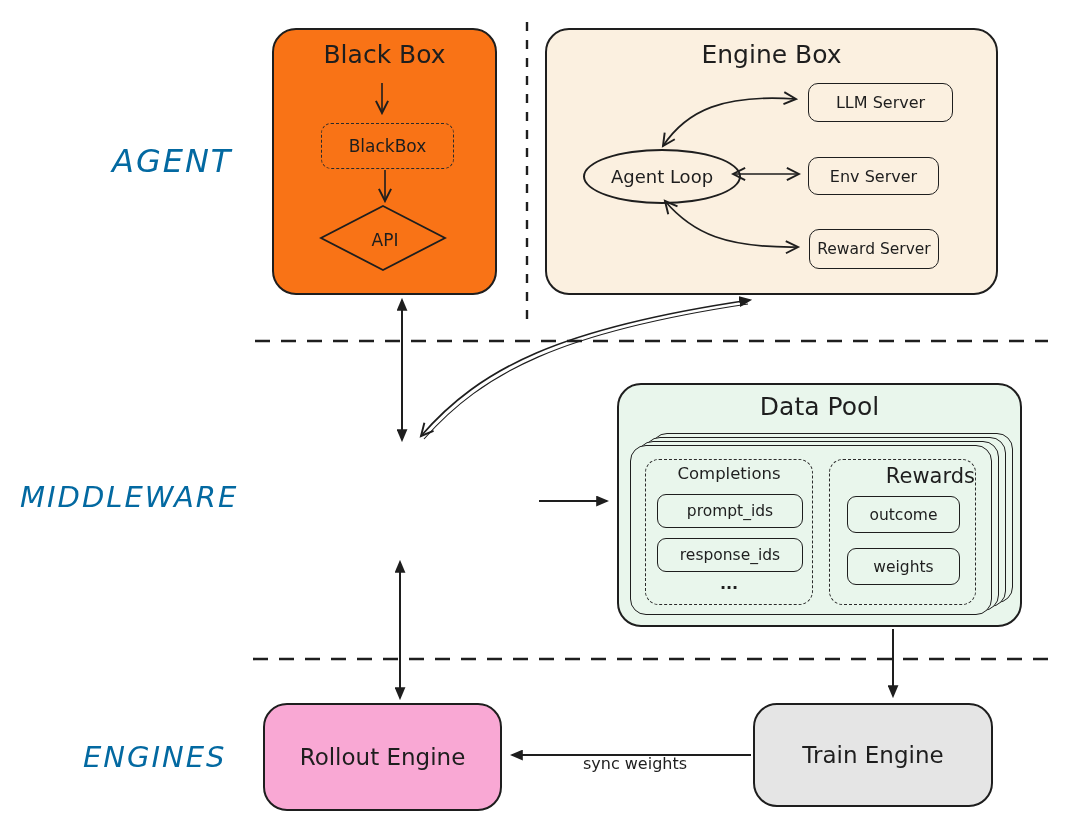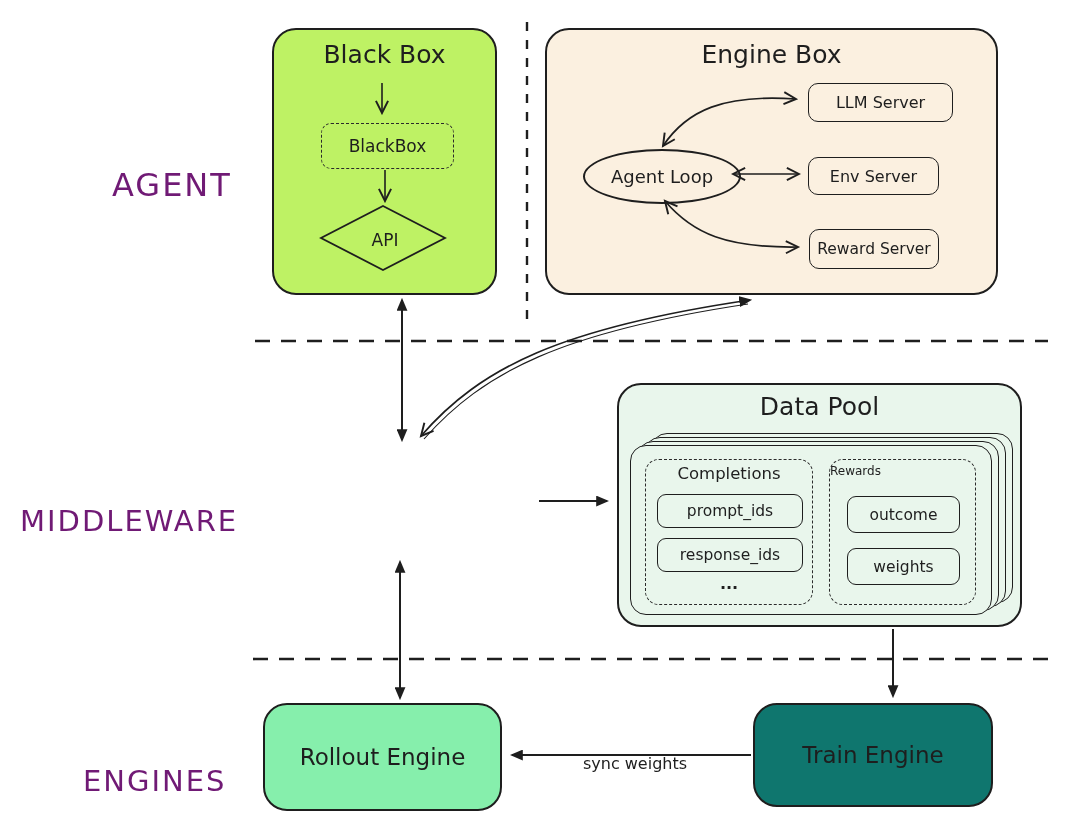--- a/index.html
+++ b/index.html
@@ -8,25 +8,25 @@
     width: 1080px;
     height: 826px;
     background: #ffffff;
     font-family: "DejaVu Sans", sans-serif;
     color: #1e1e1e;
     overflow: hidden;
   }
   .abs { position: absolute; }
   .lane-label {
     position: absolute;
+    font-style: italic;
     font-weight: 500;
     letter-spacing: 2px;
-    color: #701a75;
+    color: #0369a1;
     white-space: nowrap;
-    margin-top: 24px;
   }
   .node {
     position: absolute;
     border: 2.2px solid #1e1e1e;
     border-radius: 24px;
     box-sizing: border-box;
   }
   .node-title {
     position: absolute;
     left: 0; right: 0;
@@ -84,21 +84,21 @@
 </style>
 </head>
 <body>
 
 <div class="canvas">
 
   <div class="lane-label" style="left:112px; top:142px; font-size:32px;">AGENT</div>
   <div class="lane-label" style="left:20px; top:480px; font-size:29px;">MIDDLEWARE</div>
   <div class="lane-label" style="left:83px; top:740px; font-size:29px;">ENGINES</div>
 
-  <div class="node" style="left:272px; top:28px; width:225px; height:267px; background:#bef264;">
+  <div class="node" style="left:272px; top:28px; width:225px; height:267px; background:#f97316;">
     <div class="node-title" style="top:10px;">Black Box</div>
     <div class="dashed-box center-text" style="left:47px; top:93px; width:133px; height:46px; font-size:17px;">BlackBox</div>
     <div class="abs center-text" style="left:51px; top:193px; width:120px; height:34px; font-size:17px;">API</div>
   </div>
 
   <div class="node" style="left:545px; top:28px; width:453px; height:267px; background:#fbf0e0;">
     <div class="node-title" style="top:10px;">Engine Box</div>
     <div class="ellipse center-text" style="left:36px; top:119px; width:158px; height:55px;">Agent Loop</div>
     <div class="server-box center-text" style="left:261px; top:53px; width:145px; height:39px;">LLM Server</div>
     <div class="server-box center-text" style="left:261px; top:127px; width:131px; height:38px;">Env Server</div>
@@ -116,29 +116,29 @@
     <div class="card" style="left:11px; top:60px; width:362px; height:170px;">
 
       <div class="dashed-box" style="left:14px; top:13px; width:168px; height:146px; border-radius:14px;">
         <div class="abs" style="left:0; right:0; top:4px; text-align:center; font-size:16.5px;">Completions</div>
         <div class="pill center-text" style="left:11px; top:34px; width:146px; height:34px; font-size:15.5px;">prompt_ids</div>
         <div class="pill center-text" style="left:11px; top:78px; width:146px; height:34px; font-size:15.5px;">response_ids</div>
         <div class="abs" style="left:0; right:0; top:114px; text-align:center; font-size:16px; font-weight:bold;">...</div>
       </div>
 
       <div class="dashed-box" style="left:198px; top:13px; width:147px; height:146px; border-radius:14px;">
-        <div class="abs" style="left:0; right:0; top:4px; text-align:left; font-size:12px;">Rewards</div>
+        <div class="abs" style="left:0; right:0; top:4px; text-align:right; font-size:21px;">Rewards</div>
         <div class="pill center-text" style="left:17px; top:36px; width:113px; height:37px; font-size:15.5px;">outcome</div>
         <div class="pill center-text" style="left:17px; top:88px; width:113px; height:37px; font-size:15.5px;">weights</div>
       </div>
     </div>
   </div>
 
-  <div class="node center-text" style="left:263px; top:703px; width:239px; height:108px; background:#86efac; font-size:23px;">Rollout Engine</div>
-  <div class="node center-text" style="left:753px; top:703px; width:240px; height:104px; background:#0f766e; font-size:23px;">Train Engine</div>
+  <div class="node center-text" style="left:263px; top:703px; width:239px; height:108px; background:#f9a8d4; font-size:23px;">Rollout Engine</div>
+  <div class="node center-text" style="left:753px; top:703px; width:240px; height:104px; background:#e5e5e5; font-size:23px;">Train Engine</div>
 
   <div class="abs" style="left:555px; top:754px; width:160px; text-align:center; font-size:16px;">sync weights</div>
 
   <svg class="overlay" viewBox="0 0 1080 826">
     <defs>
       <marker id="mf" viewBox="0 0 12 10" refX="10" refY="5" markerWidth="13" markerHeight="11" markerUnits="userSpaceOnUse" orient="auto-start-reverse">
         <path d="M0,0 L12,5 L0,10 Z" fill="#1e1e1e"></path>
       </marker>
       <marker id="mo" viewBox="0 0 14 14" refX="12" refY="7" markerWidth="17" markerHeight="17" markerUnits="userSpaceOnUse" orient="auto-start-reverse">
         <path d="M2,2 L12,7 L2,12" fill="none" stroke="#1e1e1e" stroke-width="1.6"></path>

